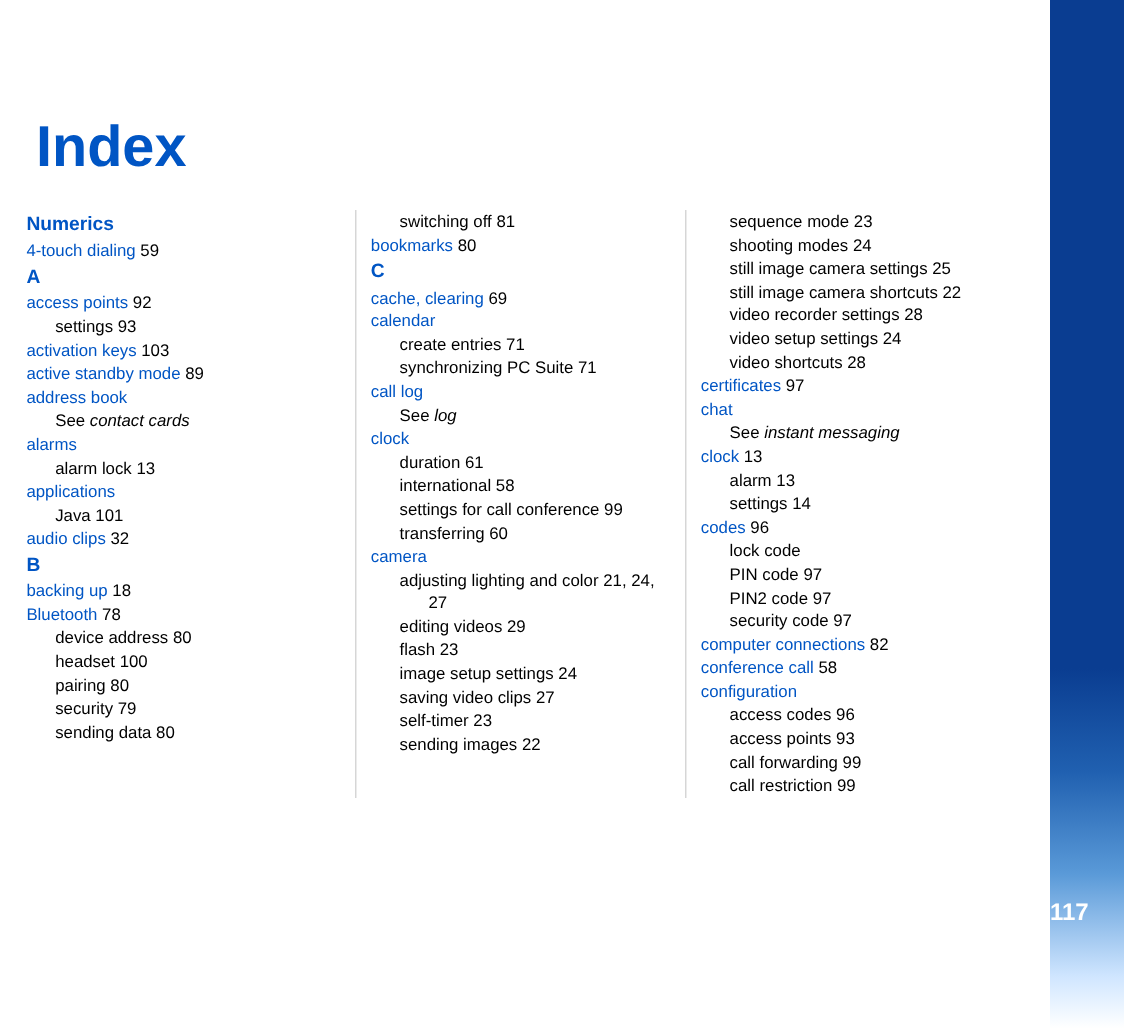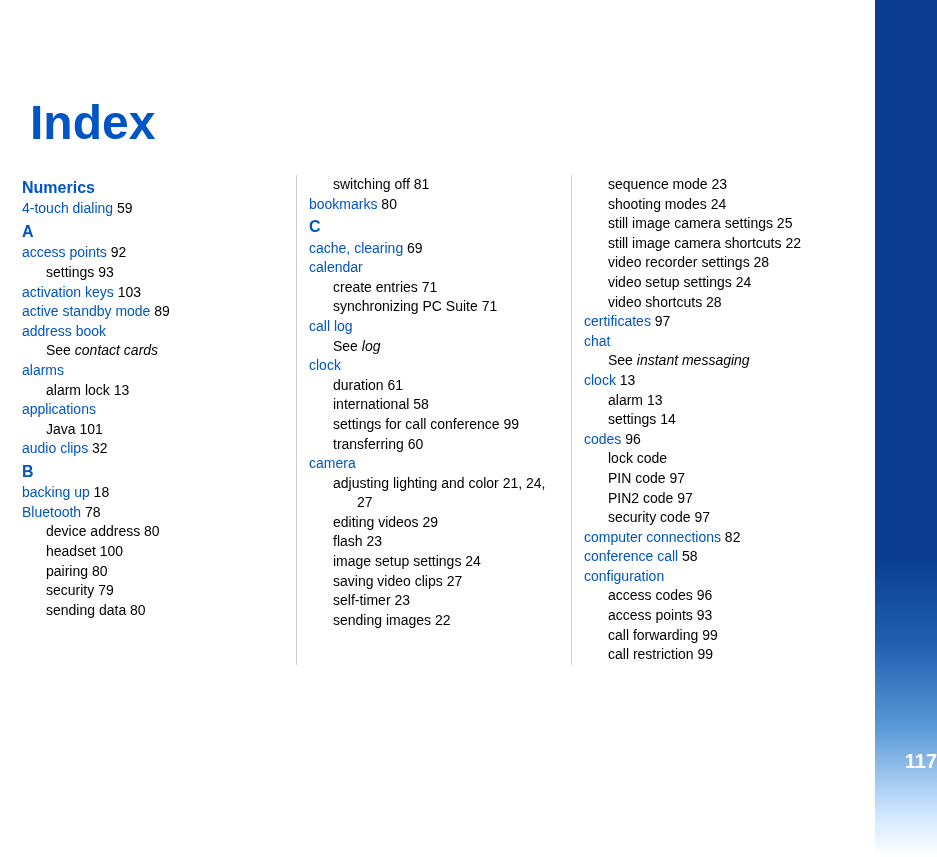--- a/index.html
+++ b/index.html
@@ -58,21 +58,21 @@
     top: 0;
     width: 62px;
     height: 857px;
     background: linear-gradient(to bottom, #0a3d91 0%, #0a3d91 65%, #2060b0 75%, #5a9ad8 85%, #d0e6ff 95%, #fff 100%);
   }
   .page-num-box {
     position: absolute;
     right: 0;
     top: 750px;
     width: 62px;
-    text-align: right;
+    text-align: left;
     color: #fff;
     font-size: 20px;
     font-weight: bold;
   }
   .row { white-space: nowrap; }
   .ind2 { padding-left: 48px; }
 </style>
 </head>
 <body>
 

